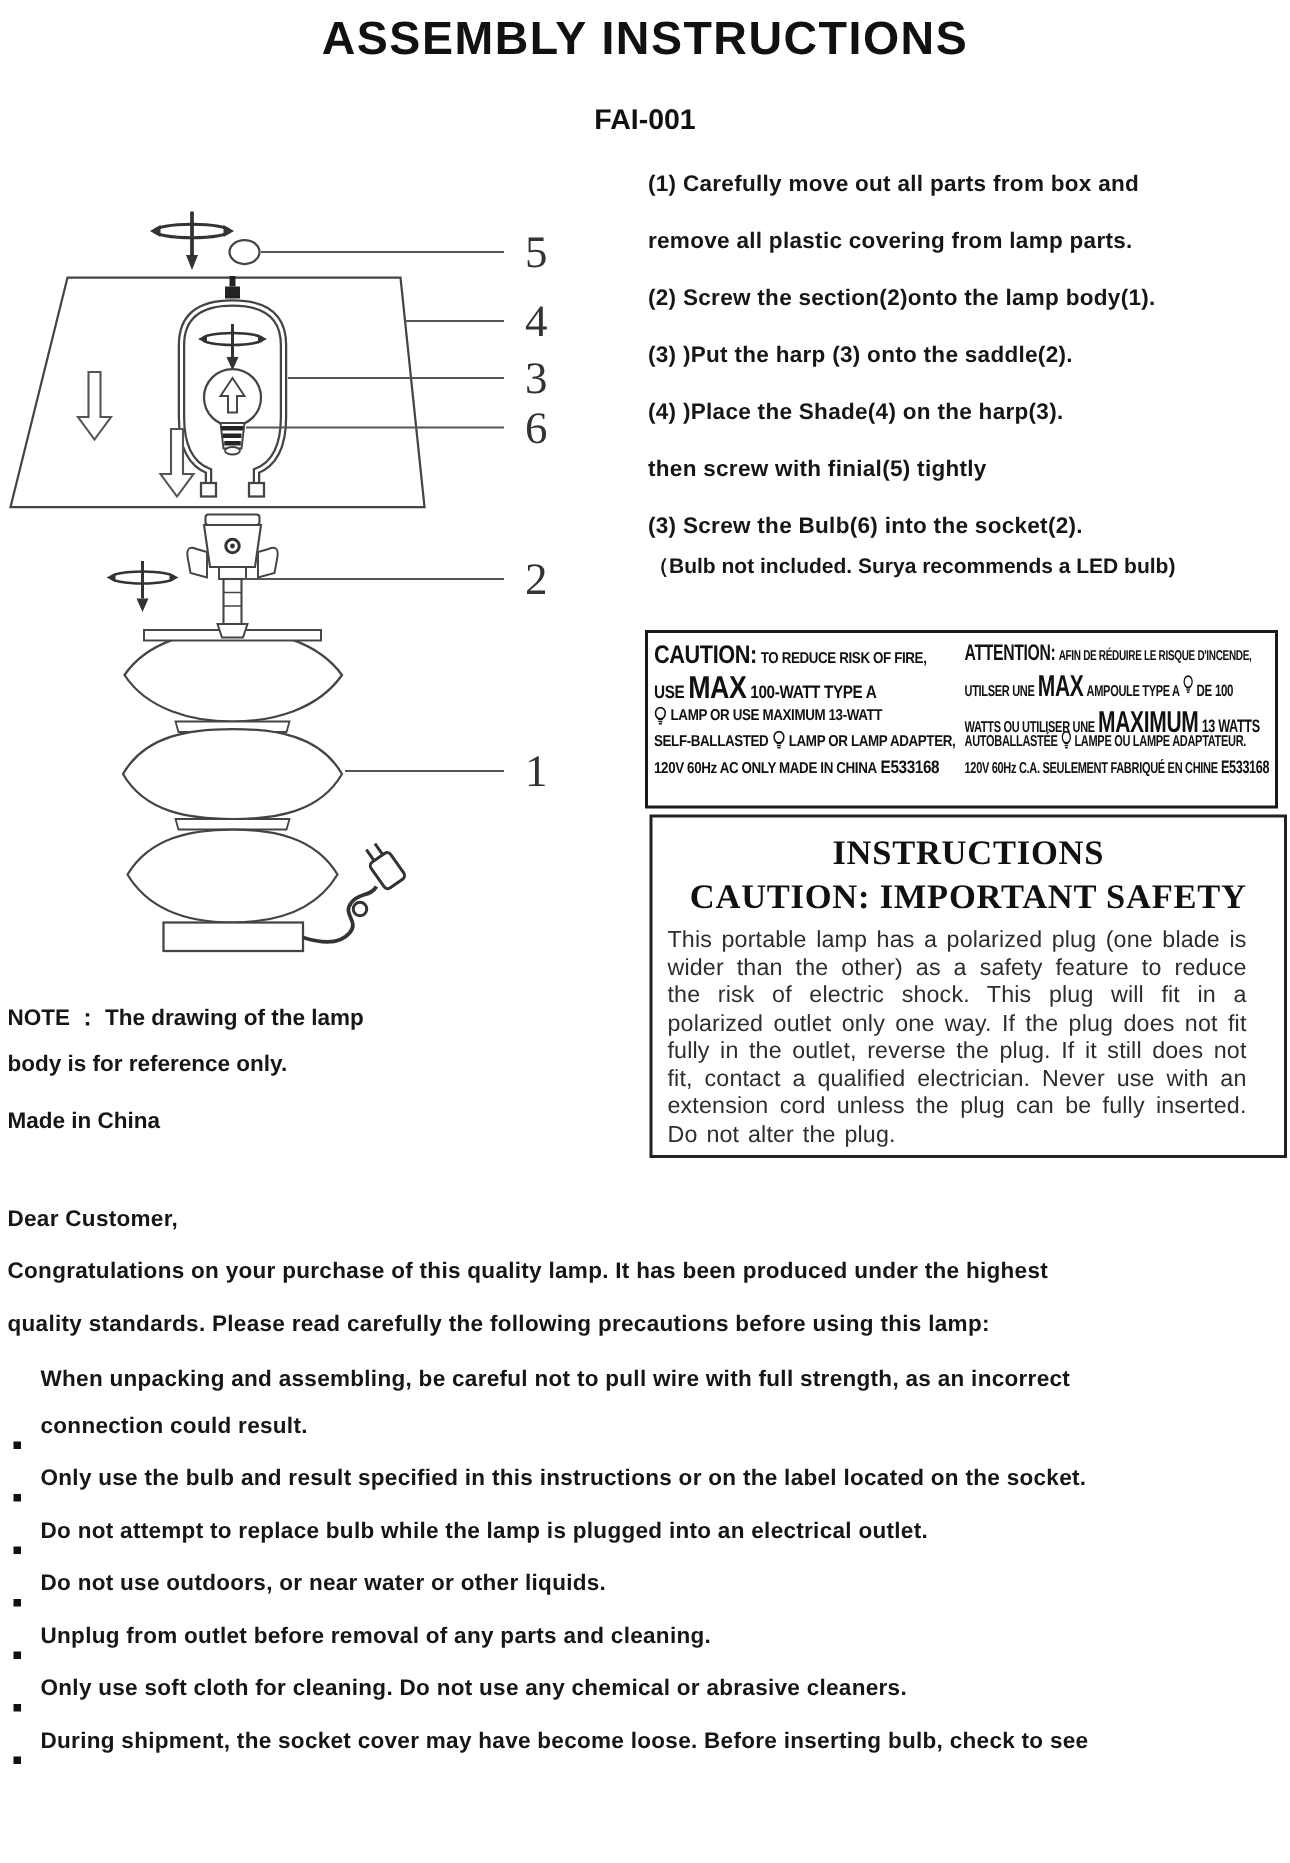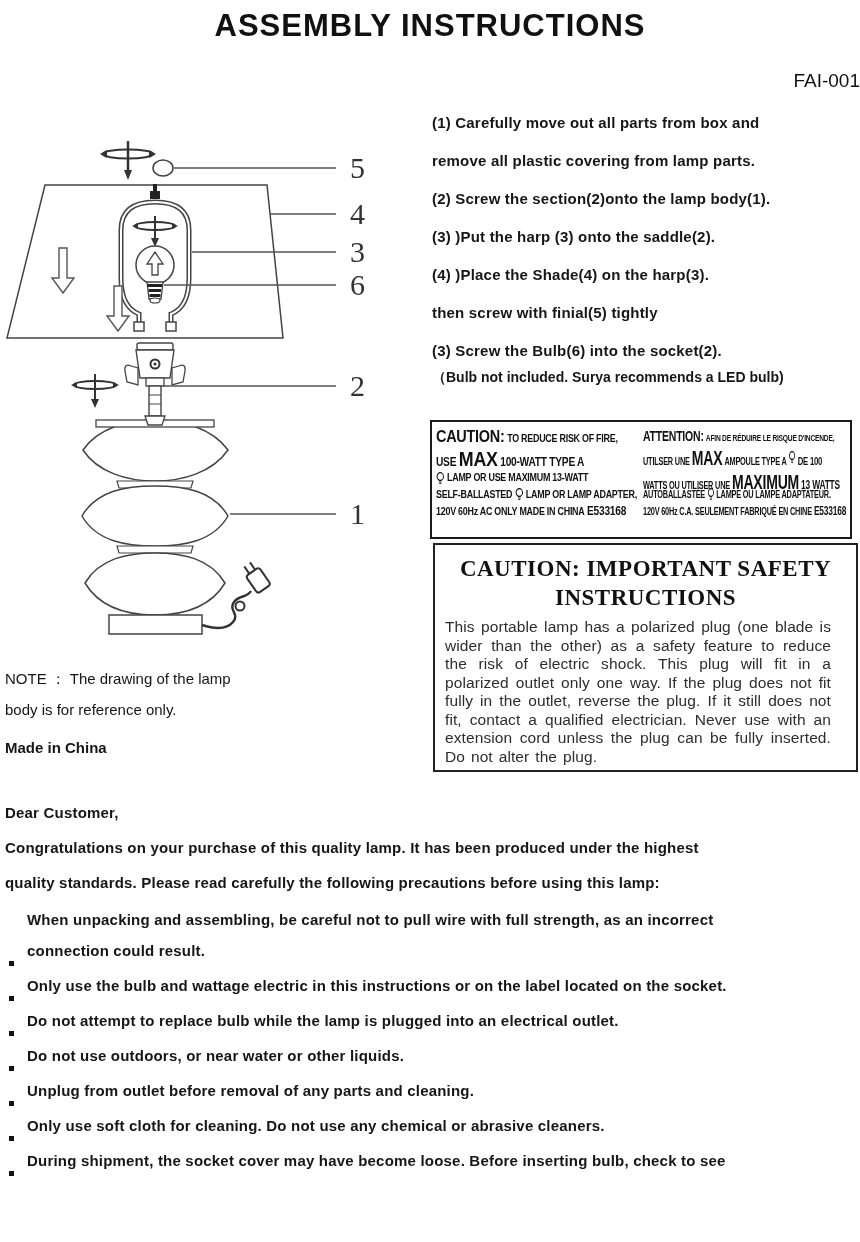--- a/index.html
+++ b/index.html
@@ -1,21 +1,21 @@
 <!DOCTYPE html>
 <html><head>
 <meta charset="utf-8">
 <style>
   html,body{margin:0;padding:0;background:#fff;}
   .page{position:relative;width:860px;height:1242px;background:#fff;overflow:hidden;
         font-family:"Liberation Sans",sans-serif;color:#1a1a1a;}
   .page-title{position:absolute;top:8px;left:0;width:860px;text-align:center;
         font-size:31px;font-weight:bold;letter-spacing:1px;color:#111;}
-  .model{position:absolute;top:70px;left:0;width:860px;text-align:right;
-        font-size:19px;font-weight:normal;color:#111;}
+  .model{position:absolute;top:70px;left:0;width:860px;text-align:center;
+        font-size:19px;font-weight:bold;color:#111;}
 
   
   .steps{position:absolute;left:432px;top:112px;width:426px;}
   .step-line{font-size:15px;font-weight:bold;line-height:21px;margin-bottom:17px;
         letter-spacing:0.2px;color:#161616;}
   .bulb-note{font-size:14px;font-weight:bold;line-height:18px;margin-top:-10px;color:#161616;}
 
   
   .wattage-box{position:absolute;left:430px;top:420px;width:410px;height:105px;
         border:2px solid #1a1a1a;display:flex;padding:5px 4px;gap:4px;background:#fff;}
@@ -33,21 +33,21 @@
 
   
   .safety-box{position:absolute;left:433px;top:543px;width:401px;height:207px;
         border:2px solid #222;padding:9px 10px;background:#fff;}
   .sb-title{font-family:"Liberation Serif",serif;font-weight:bold;font-size:23px;
         text-align:center;line-height:29px;letter-spacing:0.5px;color:#111;}
   .sb-body{margin:6px 15px 0 0;font-size:15.5px;line-height:18.5px;text-align:justify;
         color:#2d2d2d;letter-spacing:0.1px;word-spacing:1.5px;}
 
   
-  .note{position:absolute;left:5px;top:663px;font-size:15px;font-weight:normal;line-height:31px;color:#161616;}
+  .note{position:absolute;left:5px;top:663px;font-size:15px;font-weight:bold;line-height:31px;color:#161616;}
   .made-in{position:absolute;left:5px;top:739px;font-size:15px;font-weight:bold;color:#161616;}
 
   
   .customer{position:absolute;left:5px;top:795px;width:852px;}
   .c-line{font-size:15px;font-weight:bold;line-height:35px;letter-spacing:0.2px;color:#161616;}
   .bullet{display:flex;align-items:flex-end;margin-top:4px;}
   .sq{flex:0 0 auto;width:5px;height:5px;background:#111;margin:13px 13px 0 4px;}
   .b-text{font-size:15px;font-weight:bold;line-height:31px;letter-spacing:0.2px;color:#161616;}
 
   
@@ -238,22 +238,22 @@
         <span class="g10">LAMPE OU LAMPE ADAPTATEUR.</span>
       </div>
       <div class="wl-line sx-fr h16">
         <span class="g10">120V 60Hz C.A. SEULEMENT FABRIQUÉ EN CHINE</span>
         <span class="cert">E533168</span>
       </div>
     </div>
   </div>
 
   <div class="safety-box">
+    <div class="sb-title">INSTRUCTIONS</div>
     <div class="sb-title">CAUTION: IMPORTANT SAFETY</div>
-    <div class="sb-title">INSTRUCTIONS</div>
     <p class="sb-body">This portable lamp has a polarized plug (one blade is wider than the other) as a safety feature to reduce the risk of electric shock. This plug will fit in a polarized outlet only one way. If the plug does not fit fully in the outlet, reverse the plug. If it still does not fit, contact a qualified electrician. Never use with an extension cord unless the plug can be fully inserted. Do not alter the plug.</p>
   </div>
 
   <div class="note">
     <div>NOTE ：  The drawing of the lamp</div>
     <div>body is for reference only.</div>
   </div>
   <div class="made-in">Made in China</div>
 
   <div class="customer">
@@ -264,21 +264,21 @@
     <div class="bullet">
       <span class="sq"></span>
       <div class="b-text">
         <div>When unpacking and assembling, be careful not to pull wire with full strength, as an incorrect</div>
         <div>connection could result.</div>
       </div>
     </div>
     <div class="bullet">
       <span class="sq"></span>
       <div class="b-text">
-          <div>Only use the bulb and wattage electric in this instructions or on the label located on the socket.</div>
+          <div>Only use the bulb and result specified in this instructions or on the label located on the socket.</div>
         </div>
     </div>
     <div class="bullet">
       <span class="sq"></span>
       <div class="b-text">
           <div>Do not attempt to replace bulb while the lamp is plugged into an electrical outlet.</div>
         </div>
     </div>
     <div class="bullet">
       <span class="sq"></span>

